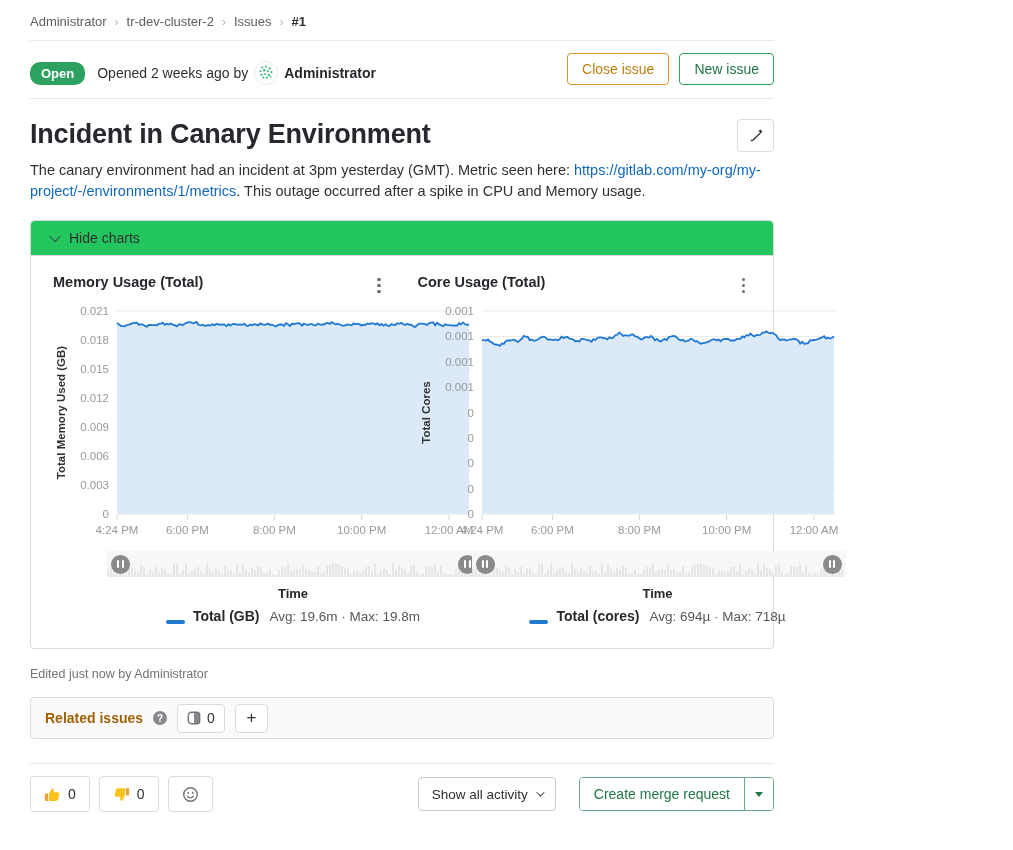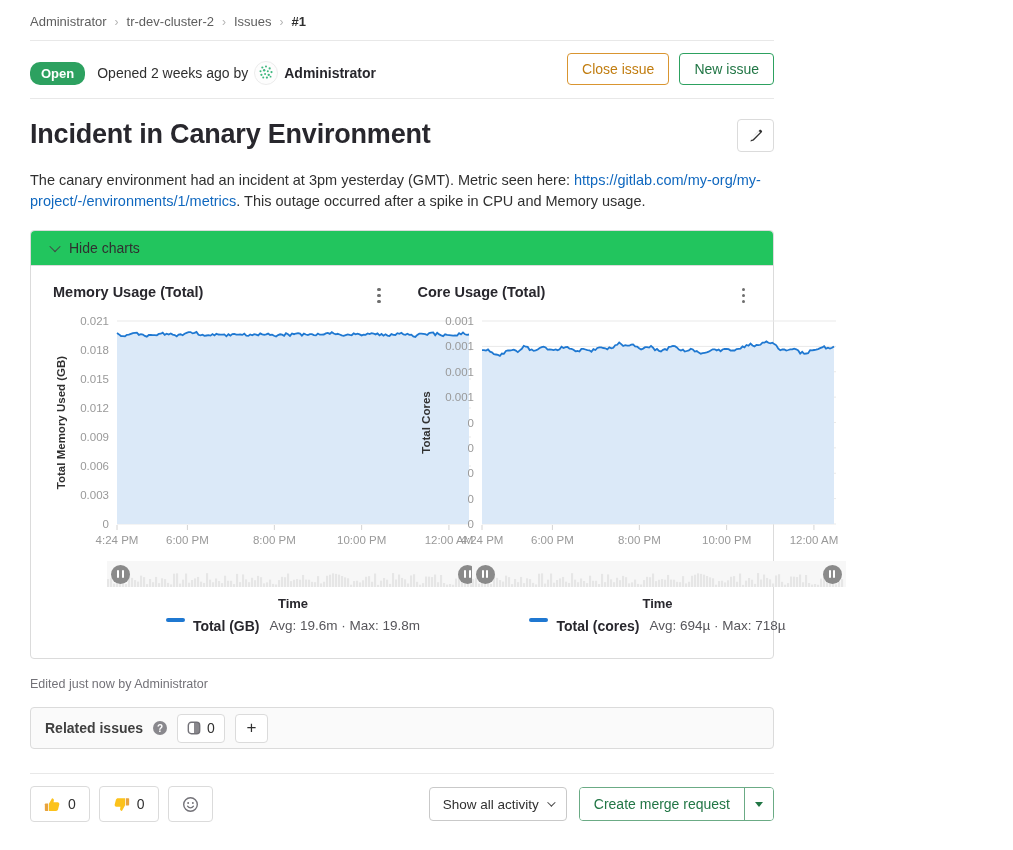--- a/index.html
+++ b/index.html
@@ -25,21 +25,21 @@
   .btn-close { border:1px solid #d99530; color:#c17d10; }
   .btn-new { border:1px solid #2da160; color:#217645; }
 
   
   .title-row { display:flex; align-items:flex-start; margin-top:20px; }
   h1 { font-size:27px; font-weight:700; color:#28272d; letter-spacing:-.2px; }
   .btn-edit { margin-left:auto; width:37px; height:33px; border:1px solid #dbdbdb; border-radius:4px; background:#fff;
     display:flex; align-items:center; justify-content:center; cursor:pointer; }
 
   
-  .description { margin-top:18px; font-size:14.5px; line-height:21px; color:#303030; max-width:953px; }
+  .description { margin-top:8px; font-size:14.5px; line-height:21px; color:#303030; max-width:953px; }
   .description a { color:#1068bf; text-decoration:none; }
 
   
   .charts-panel { margin-top:18px; border:1px solid #dbdbdb; border-radius:4px; }
   .charts-header { background:#22c55e; border-bottom:1px solid #dbdbdb; border-radius:4px 4px 0 0;
     padding:9px 20px; display:flex; align-items:center; gap:10px; font-size:14px; color:#303030; cursor:pointer; }
   .chev { width:8px; height:8px; border-right:1.8px solid #444; border-bottom:1.8px solid #444;
     transform:rotate(45deg) translate(-1px,-1px); display:inline-block; }
   .charts-body { display:flex; padding:18px 22px 24px; gap:31px; }
   .chart { flex:1 1 0; min-width:0; }
@@ -50,44 +50,44 @@
   .chart svg.plot { display:block; margin-top:4px; }
 
   .brush { position:relative; margin:10px 0 0 54px; width:374px; height:26px; background:#f7f7f7; }
   .brush svg { display:block; }
   .brush-handle { position:absolute; top:50%; width:19px; height:19px; margin-top:-9.5px; border-radius:50%;
     background:#8a8a8a; display:flex; align-items:center; justify-content:center; gap:2.5px; cursor:ew-resize; }
   .brush-handle span { width:2.2px; height:8px; background:#fff; border-radius:1px; }
   .brush-handle.left { left:4px; } .brush-handle.right { right:4px; }
 
   .time-label { margin-left:64px; width:352px; text-align:center; font-size:13px; font-weight:700; color:#28272d; margin-top:9px; }
-  .legend { margin-left:64px; width:352px; display:flex; align-items:flex-start; justify-content:center; margin-top:7px; }
+  .legend { margin-left:64px; width:352px; display:flex; align-items:flex-end; justify-content:center; margin-top:7px; }
   .legend-swatch { width:19px; height:4px; border-radius:2px; background:#1f78d1; }
   .legend-name { font-size:14px; font-weight:700; color:#28272d; margin:0 10px 0 8px; }
   .legend-stats { font-size:13.5px; color:#57565b; }
 
   .edited-note { margin-top:18px; font-size:12.5px; color:#737278; }
 
   
   .related-bar { margin-top:16px; border:1px solid #dbdbdb; border-radius:4px; background:#fafafa;
     display:flex; align-items:center; padding:6px 14px; gap:10px; height:42px; }
-  .related-label { font-size:14px; font-weight:700; color:#404040; }
+  .related-label { font-size:14px; font-weight:700; color:#a16207; }
   .help-icon { width:14px; height:14px; border-radius:50%; background:#89888d; color:#fff; font-size:10px; font-weight:700;
     display:inline-flex; align-items:center; justify-content:center; cursor:pointer; }
   .count-pill { background:#fff; border:1px solid #dbdbdb; border-radius:4px; padding:3px 9px; display:flex;
     align-items:center; gap:6px; font-size:14px; color:#303030; height:29px; }
   .btn-plus { background:#fff; border:1px solid #dbdbdb; border-radius:4px; width:33px; height:29px; font-size:17px;
     color:#303030; cursor:pointer; display:flex; align-items:center; justify-content:center; }
 
   
   .footer { margin-top:24px; border-top:1px solid #e8e8e8; padding-top:12px; display:flex; align-items:center; }
   .reactions { display:flex; gap:9px; }
   .react-btn { background:#fff; border:1px solid #dbdbdb; border-radius:4px; height:36px; padding:0 13px;
     display:flex; align-items:center; gap:7px; font-size:14px; color:#303030; cursor:pointer; }
-  .footer-actions { margin-left:auto; display:flex; gap:12px; align-items:center; }
+  .footer-actions { margin-left:auto; display:flex; gap:23px; align-items:center; }
   .btn-activity { background:#fff; border:1px solid #c9c9c9; border-radius:4px; height:34px; padding:0 13px;
     font-size:13.5px; color:#303030; display:flex; align-items:center; gap:8px; cursor:pointer; }
   .chev-sm { width:6px; height:6px; border-right:1.6px solid #444; border-bottom:1.6px solid #444;
     transform:rotate(45deg) translateY(-2px); display:inline-block; }
   .split-btn { display:flex; border:1px solid #6bab85; border-radius:4px; overflow:hidden; height:34px; }
   .split-main { background:#fff; border:0; color:#217645; font-size:14px; font-weight:500; padding:0 14px; cursor:pointer; font-family:inherit; }
   .split-caret { background:#fff; border:0; border-left:1px solid #6bab85; width:29px; cursor:pointer;
     display:flex; align-items:center; justify-content:center; }
   .caret-down { width:0; height:0; border-left:4.5px solid transparent; border-right:4.5px solid transparent; border-top:5px solid #217645; }
 </style>

